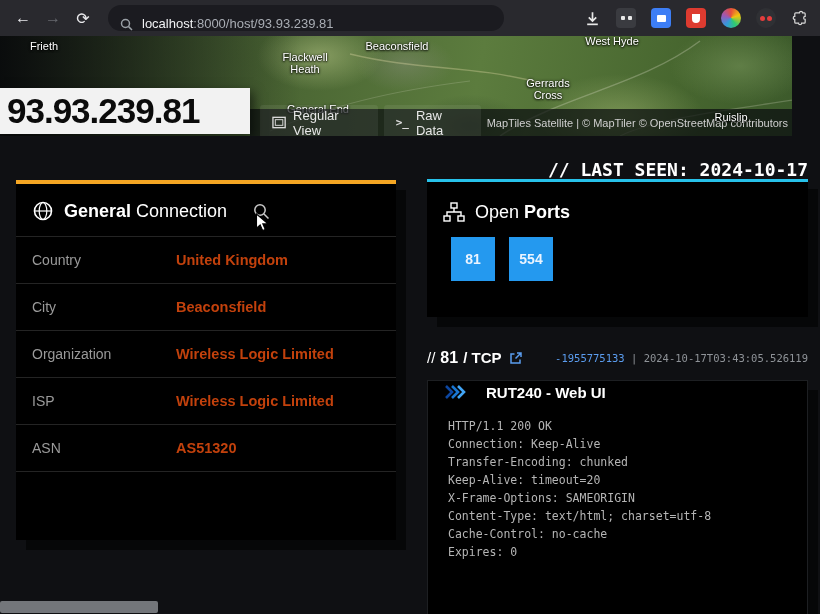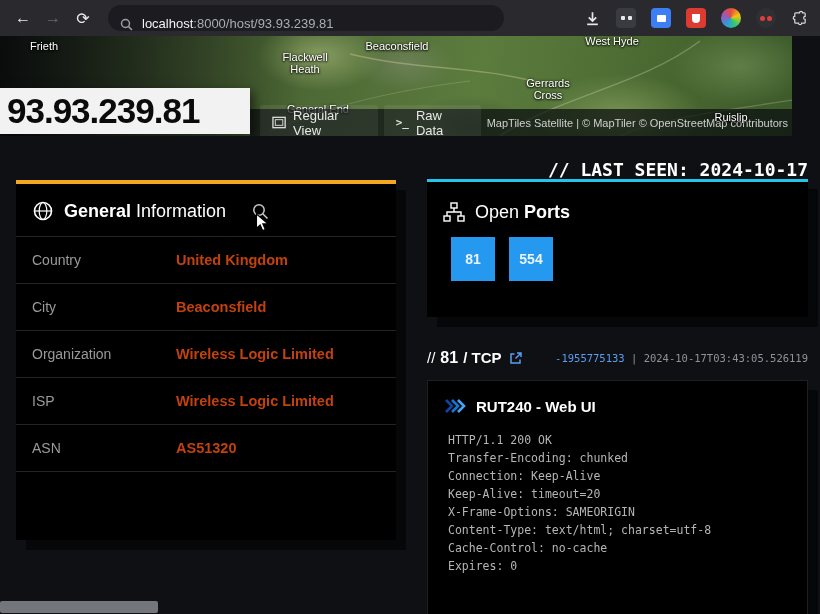--- a/index.html
+++ b/index.html
@@ -106,21 +106,21 @@
   .banner-row { position:absolute; left:427px; top:346px; width:381px; height:24px; display:flex; align-items:center; }
   .banner-port { display:flex; align-items:baseline; gap:5px; color:#fff; }
   .bp-prefix { font-size:15px; font-weight:400; }
   .bp-port { font-size:16px; font-weight:700; }
   .bp-proto { font-size:15px; font-weight:600; }
   .banner-link { margin-left:8px; display:flex; cursor:pointer; }
   .banner-meta { margin-left:auto; font-family:"DejaVu Sans Mono", monospace; font-size:10.5px; color:#8f9398; white-space:nowrap; }
   .banner-hash { color:#5b9df0; }
 
   .service-card { left:427px; top:380px; width:381px; height:260px; border:1px solid #1d1f22; }
-  .service-head { display:flex; align-items:center; gap:10px; padding:16px 16px 12px 16px; }
+  .service-head { display:flex; align-items:center; gap:20px; padding:2px 16px 12px 16px; }
   .service-name { color:#fff; font-size:15px; font-weight:700; }
   .http-lines { padding:4px 20px 0 20px; }
   .http-line { font-family:"DejaVu Sans Mono", monospace; font-size:11.5px; line-height:18px; color:#b5b5b5; white-space:pre; }
 
   .hscroll-thumb {
     position:absolute; left:0; top:601px; width:158px; height:12px;
     background:#73767a; border-radius:2px; z-index:20;
   }
 
   .cursor { position:absolute; left:255px; top:213px; z-index:50; pointer-events:none; }
@@ -210,21 +210,21 @@
 
 <div class="last-seen">// LAST SEEN: 2024-10-17</div>
 
 <div class="card general-card">
   <div class="card-head">
     <svg width="22" height="22" viewBox="0 0 22 22">
         <circle cx="11" cy="11" r="8.5" stroke="#fff" stroke-width="1.6" fill="none"></circle>
         <ellipse cx="11" cy="11" rx="3.8" ry="8.5" stroke="#fff" stroke-width="1.2" fill="none"></ellipse>
         <line x1="2.5" y1="11" x2="19.5" y2="11" stroke="#fff" stroke-width="1.2"></line>
       </svg>
-    <span class="card-title"><span class="t-bold">General</span><span class="t-rest">Information</span></span>
+    <span class="card-title"><span class="t-bold">General</span><span class="t-rest">Connection</span></span>
     <span class="head-zoom">
       <svg width="17" height="17" viewBox="0 0 17 17">
           <circle cx="7" cy="7" r="5.2" stroke="#c9c9c9" stroke-width="1.5" fill="none"></circle>
           <line x1="11" y1="11" x2="15.5" y2="15.5" stroke="#c9c9c9" stroke-width="1.5"></line>
         </svg>
     </span>
   </div>
   <div class="info-row">
     <span class="info-label">Country</span>
     <span class="info-value">United Kingdom</span>
@@ -282,22 +282,22 @@
   <div class="service-head">
     <svg width="22" height="18" viewBox="0 0 22 18">
         <path d="M2 3 l6 6 -6 6" stroke="#0d47a1" stroke-width="2.6" fill="none"></path>
         <path d="M8 3 l6 6 -6 6" stroke="#1976d2" stroke-width="2.6" fill="none"></path>
         <path d="M14 3 l6 6 -6 6" stroke="#42a5f5" stroke-width="2.6" fill="none"></path>
       </svg>
     <span class="service-name">RUT240 - Web UI</span>
   </div>
   <div class="http-lines">
     <div class="http-line">HTTP/1.1 200 OK</div>
+    <div class="http-line">Connection: Keep-Alive</div>
     <div class="http-line">Transfer-Encoding: chunked</div>
-    <div class="http-line">Connection: Keep-Alive</div>
     <div class="http-line">Keep-Alive: timeout=20</div>
     <div class="http-line">X-Frame-Options: SAMEORIGIN</div>
     <div class="http-line">Content-Type: text/html; charset=utf-8</div>
     <div class="http-line">Cache-Control: no-cache</div>
     <div class="http-line">Expires: 0</div>
   </div>
 </div>
 
 <div class="hscroll-thumb"></div>
 

